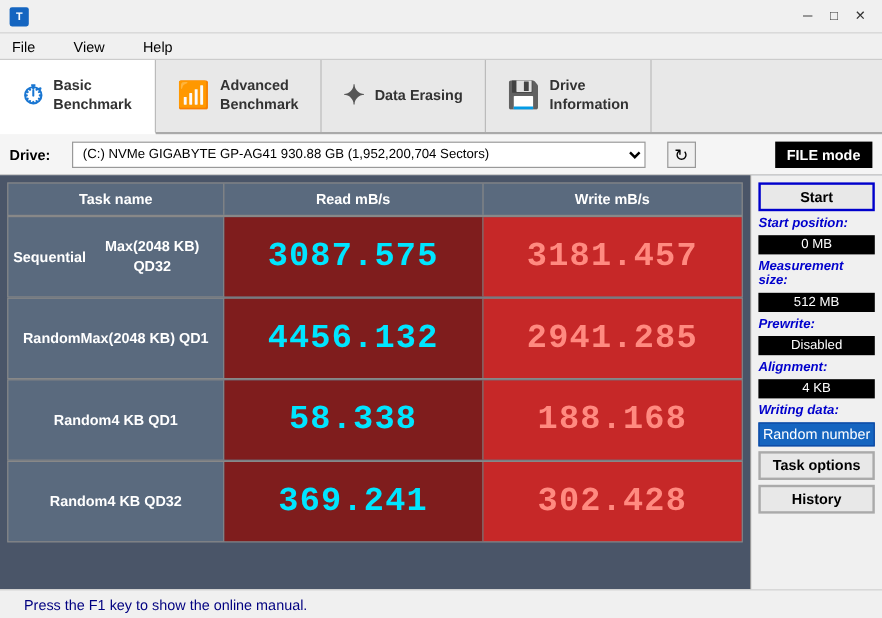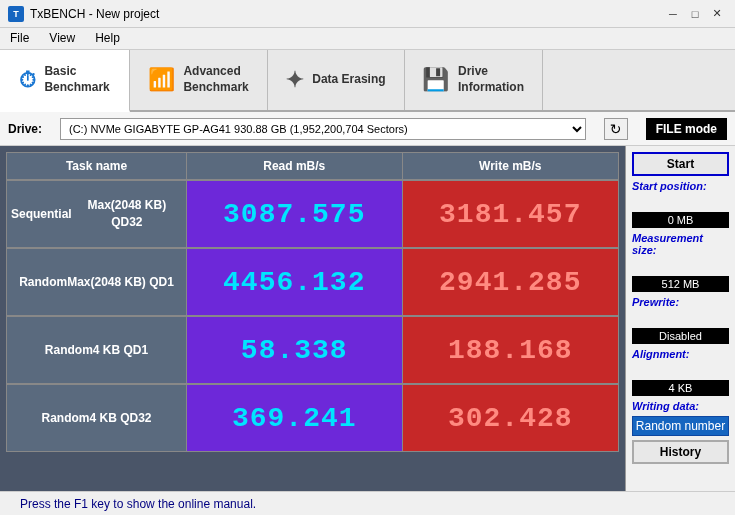--- a/index.html
+++ b/index.html
@@ -55,26 +55,26 @@
       font-size: 11px;
       display: flex;
       align-items: center;
       justify-content: center;
       color: #333;
     }
 
     
     #menubar {
       display: flex;
-      align-items: flex-start;
+      align-items: center;
       padding: 2px 6px;
       background: #f0f0f0;
       border-bottom: 1px solid #ccc;
       height: 22px;
-      gap: 12px;
+      gap: 24px;
     }
     .menu-item {
       font-size: 12px;
       cursor: pointer;
       padding: 1px 4px;
       color: #000;
     }
 
     
     #toolbar {
@@ -142,20 +142,21 @@
     }
     #file-mode-btn {
       background: black;
       color: white;
       border: none;
       padding: 3px 10px;
       font-size: 12px;
       cursor: pointer;
       height: 22px;
       font-weight: bold;
+      margin-left: 48px;
     }
 
     
     #main {
       display: flex;
       flex: 1;
       background: #4a5568;
       height: calc(515px - 28px - 22px - 62px - 34px - 24px);
     }
 
@@ -204,21 +205,21 @@
       font-weight: bold;
       text-align: center;
       padding: 4px;
       line-height: 1.4;
       border-right: 1px solid #888;
     }
     .read-cell {
       display: flex;
       align-items: center;
       justify-content: center;
-      background: #6d28d9;
+      background: #7f1d1d;
       color: #00e5ff;
       font-size: 28px;
       font-weight: bold;
       font-family: 'Courier New', monospace;
       letter-spacing: 1px;
       border-right: 1px solid #888;
     }
     .write-cell {
       display: flex;
       align-items: center;
@@ -271,21 +272,20 @@
       margin-top: 0;
       font-style: italic;
     }
     .panel-value-box {
       background: black;
       color: white;
       font-size: 11px;
       text-align: center;
       padding: 2px;
       width: 100%;
-      margin-top: 16px;
     }
 
     
     #statusbar {
       height: 24px;
       background: #f0f0f0;
       border-top: 1px solid #ccc;
       display: flex;
       align-items: center;
       padding: 0 20px;
@@ -294,21 +294,20 @@
     }
   </style>
 </head>
 <body>
 
 <div id="titlebar">
   <div id="titlebar-left">
     <div id="titlebar-icon">
       <span>T</span>
     </div>
-    <span>TxBENCH - New project</span>
   </div>
   <div id="titlebar-controls">
     <button class="titlebar-btn">─</button>
     <button class="titlebar-btn">□</button>
     <button class="titlebar-btn close">✕</button>
   </div>
 </div>
 
 <div id="menubar">
   <span class="menu-item">File</span>
@@ -417,19 +416,20 @@
 
     <div class="panel-label">Prewrite:</div>
     <div class="panel-value-box">Disabled</div>
 
     <div class="panel-label">Alignment:</div>
     <div class="panel-value-box">4 KB</div>
 
     <div class="panel-label">Writing data:</div>
     <button class="panel-btn blue-btn">Random number</button>
 
+    <button class="panel-btn">Task options</button>
     <button class="panel-btn">History</button>
   </div>
 </div>
 
 <div id="statusbar">
   <span>Press the F1 key to show the online manual.</span>
 </div>
 
 </body></html>

